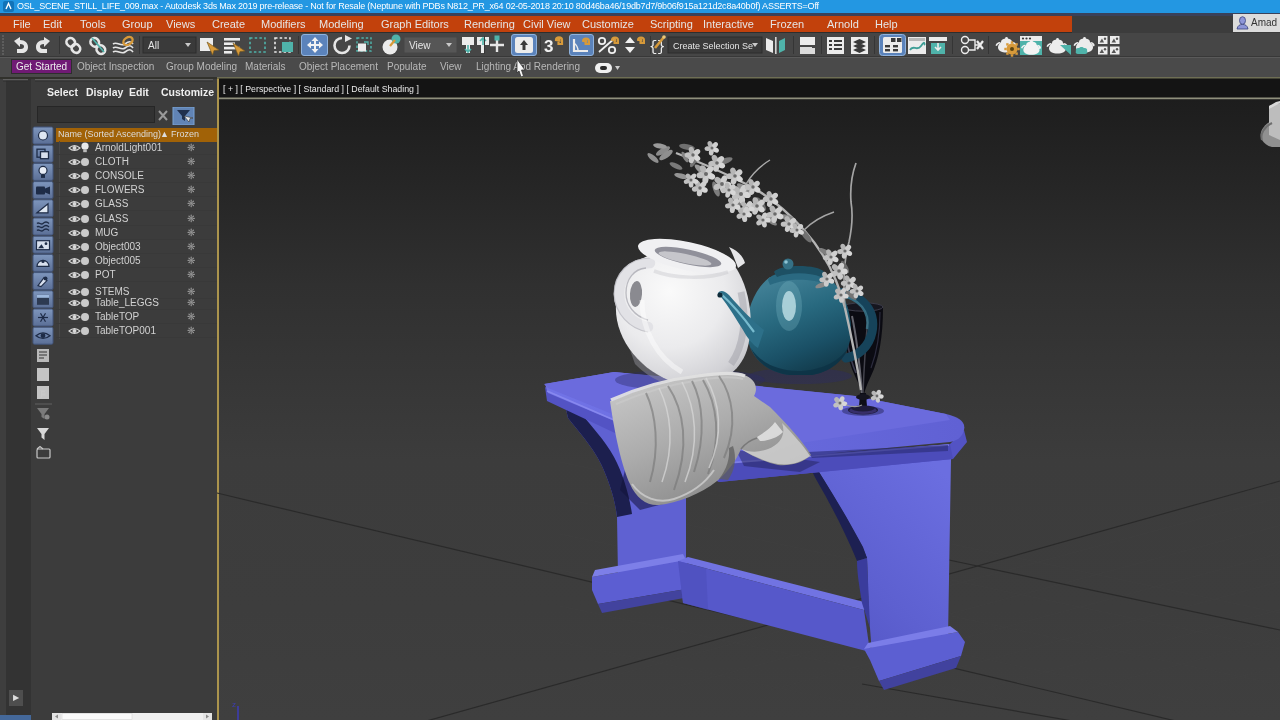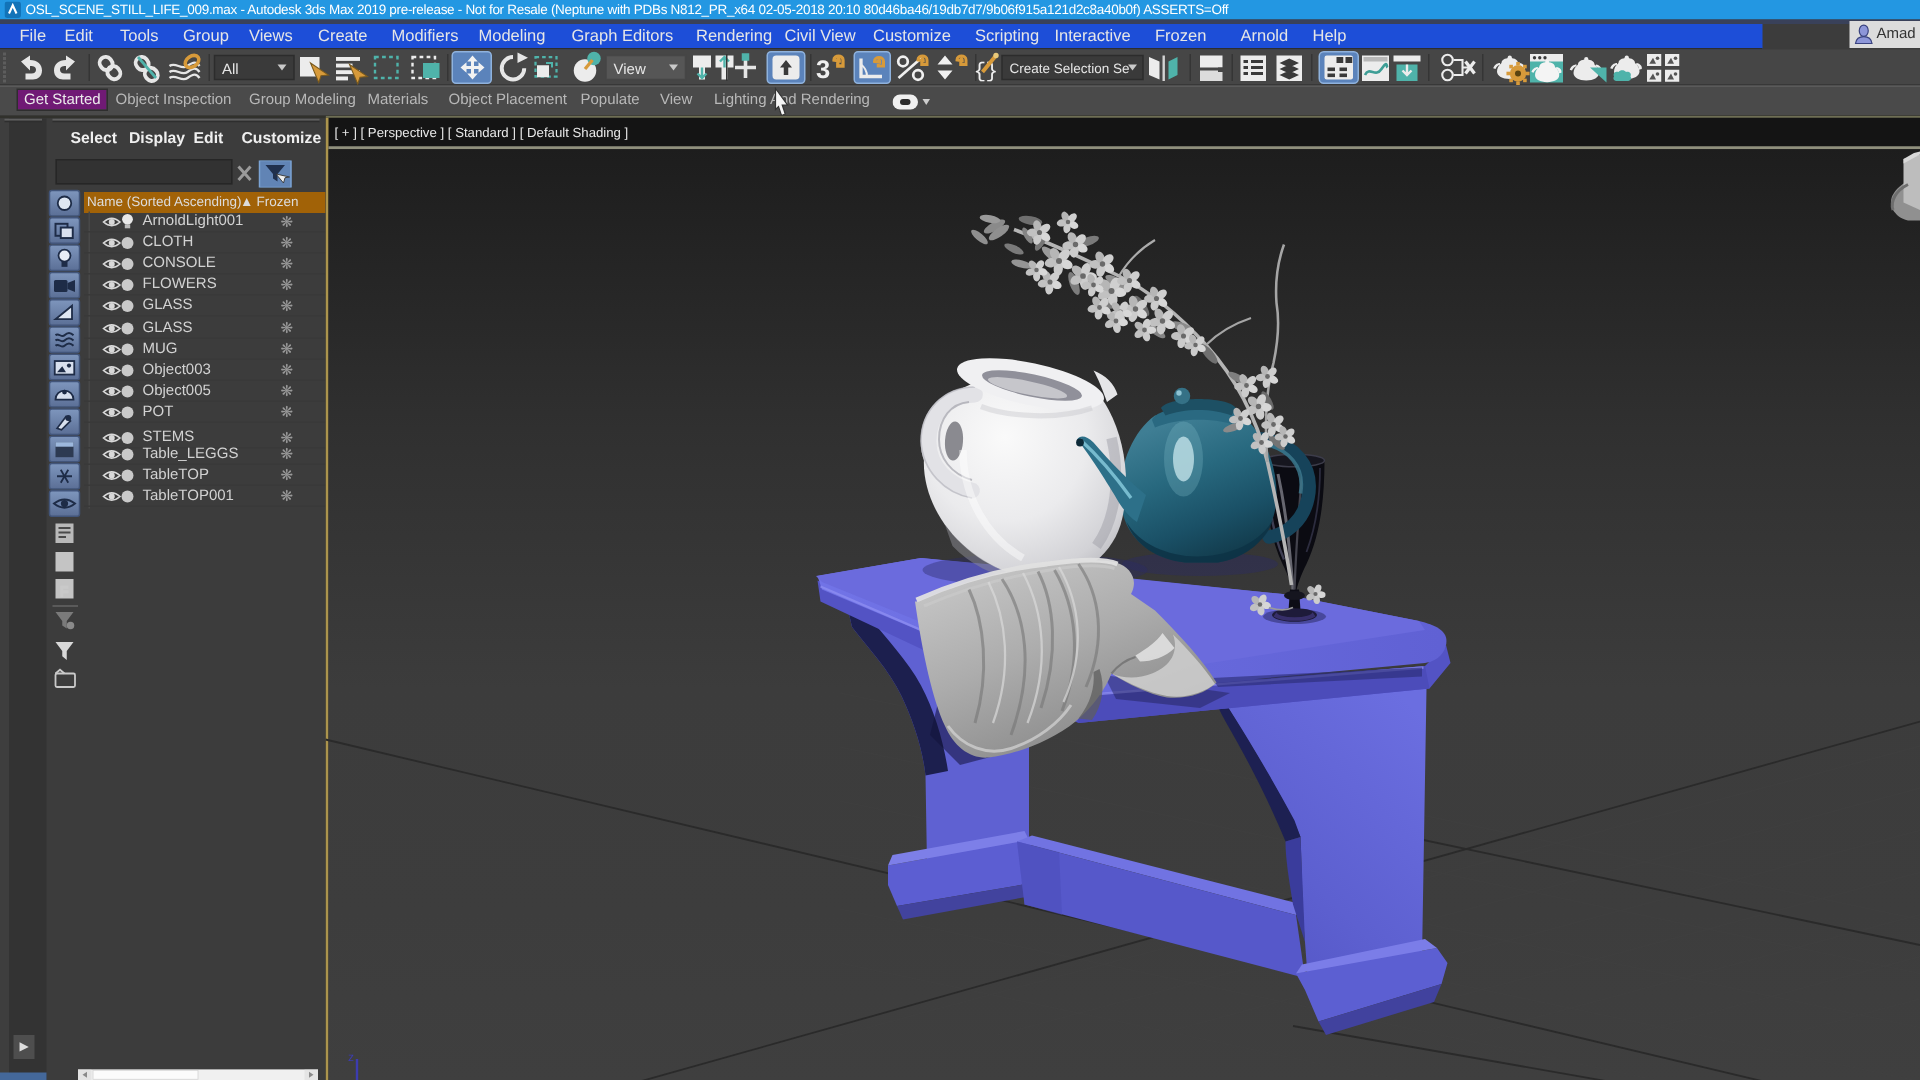--- a/index.html
+++ b/index.html
@@ -3,21 +3,21 @@
 <style>
 *{margin:0;padding:0;box-sizing:border-box}
 html,body{width:1280px;height:720px;overflow:hidden;background:#3c3c3c;font-family:"Liberation Sans",sans-serif}
 #app{position:absolute;left:0;top:0;width:1280px;height:720px;overflow:hidden}
 .abs{position:absolute}
 
 #title{left:0;top:0;width:1280px;height:13px;background:#2397e2;color:#fff;font-size:9px;letter-spacing:-0.2px;line-height:13px;white-space:nowrap}
 #title .txt{position:absolute;left:17px;top:0}
 #tband{left:0;top:13px;width:1280px;height:3px;background:#39415a}
 
-#menubar{left:0;top:16px;width:1175px;height:17px;background:#1d4ed8;border-bottom:1px solid #2e2e2e;color:#e6e6e6;font-size:11px}
+#menubar{left:0;top:16px;width:1072px;height:17px;background:#c2410c;border-bottom:1px solid #2e2e2e;color:#e6e6e6;font-size:11px}
 #menubar span{position:absolute;top:2px}
 
 #signin{left:1233px;top:14px;width:58px;height:18px;background:#dcdcdc;color:#333;font-size:10px;line-height:18px}
 
 #toolbar{left:0;top:33px;width:1280px;height:24px;background:#474747}
 
 #ribbon{left:0;top:57px;width:1280px;height:20px;background:#4a4a4a;border-top:1px solid #5a5a5a;color:#b8b8b8;font-size:10px}
 #ribbon span{position:absolute;top:3px}
 #ribbon .sel{background:#701a75;color:#ececec;outline:1px solid #2e2e2e}
 #ribstrip{left:0;top:77px;width:1280px;height:2px;background:#31312c}

